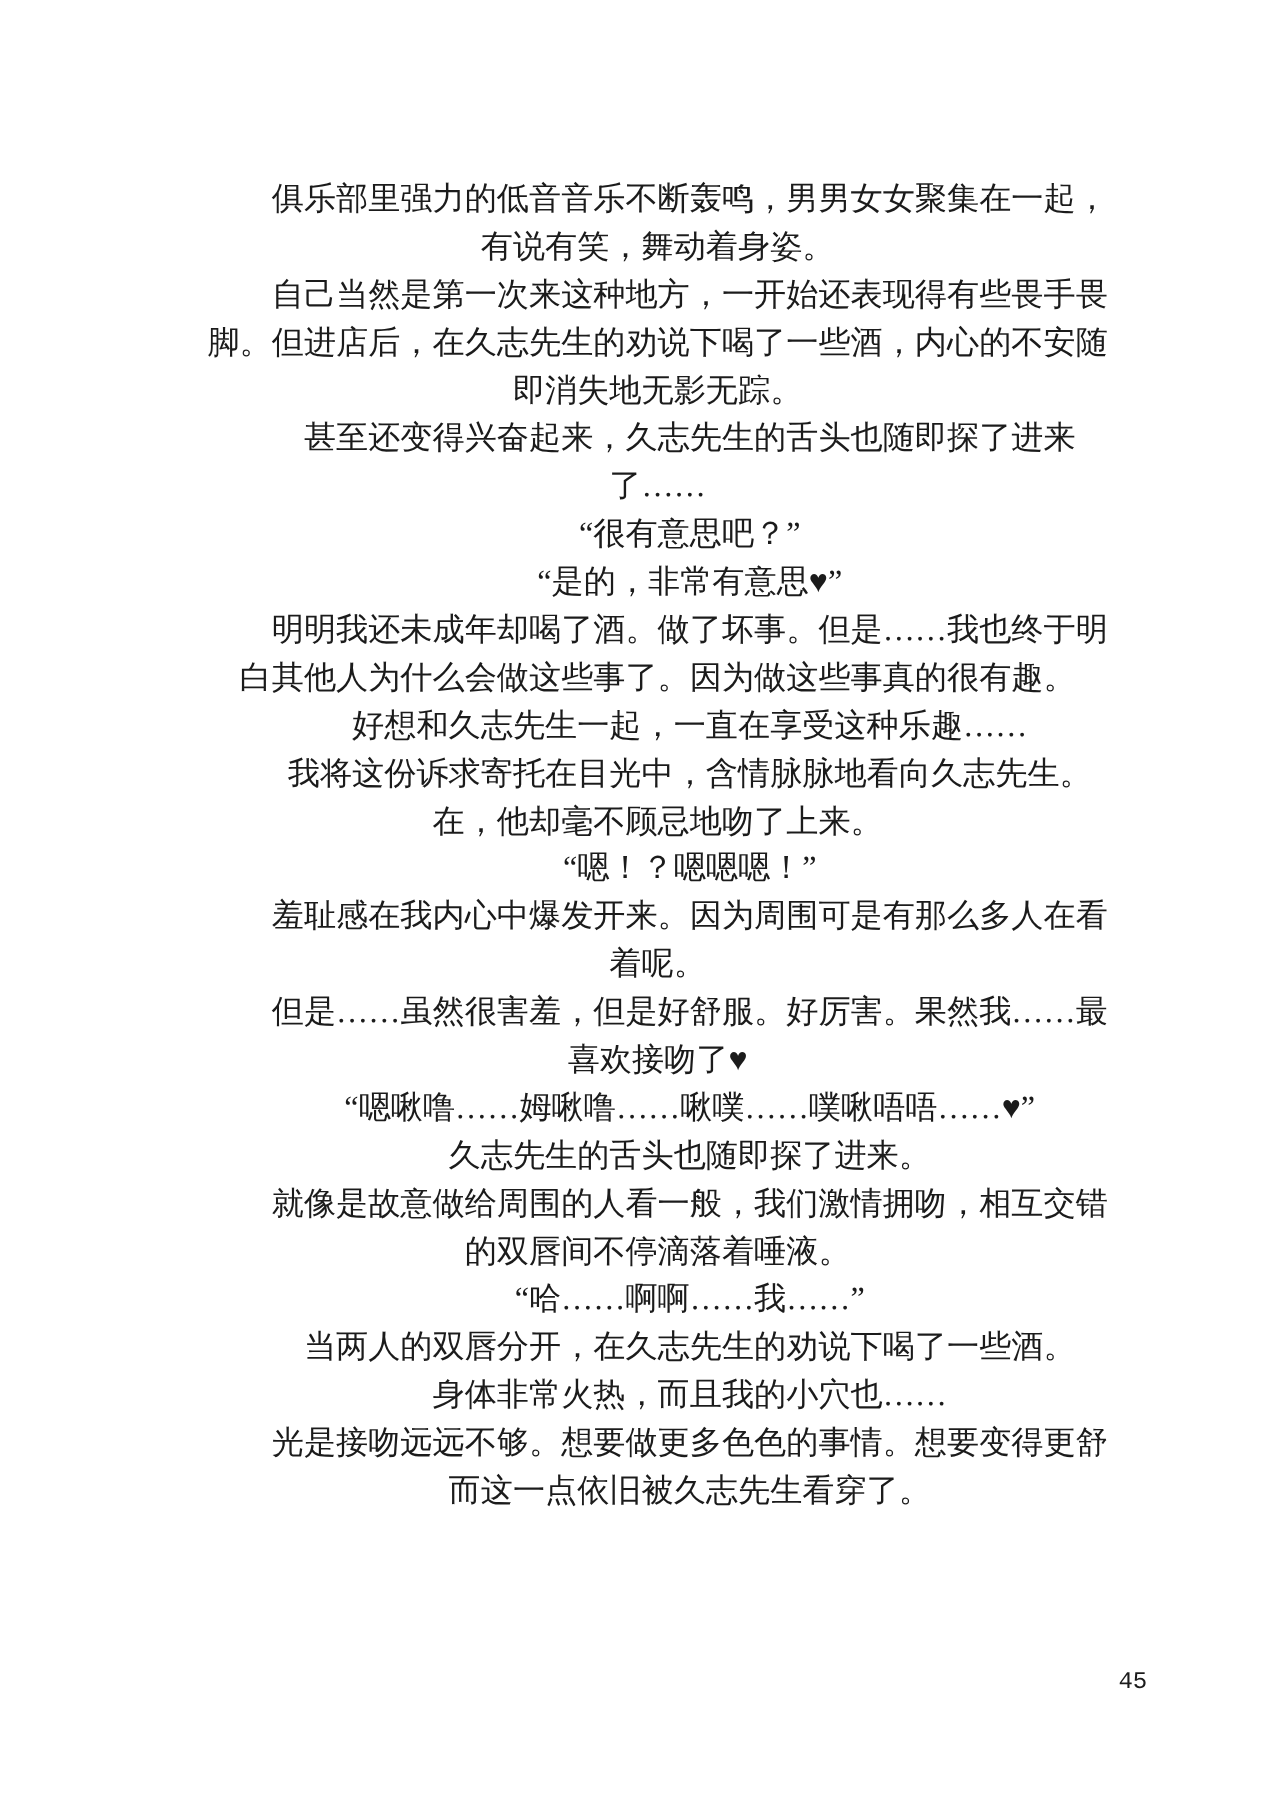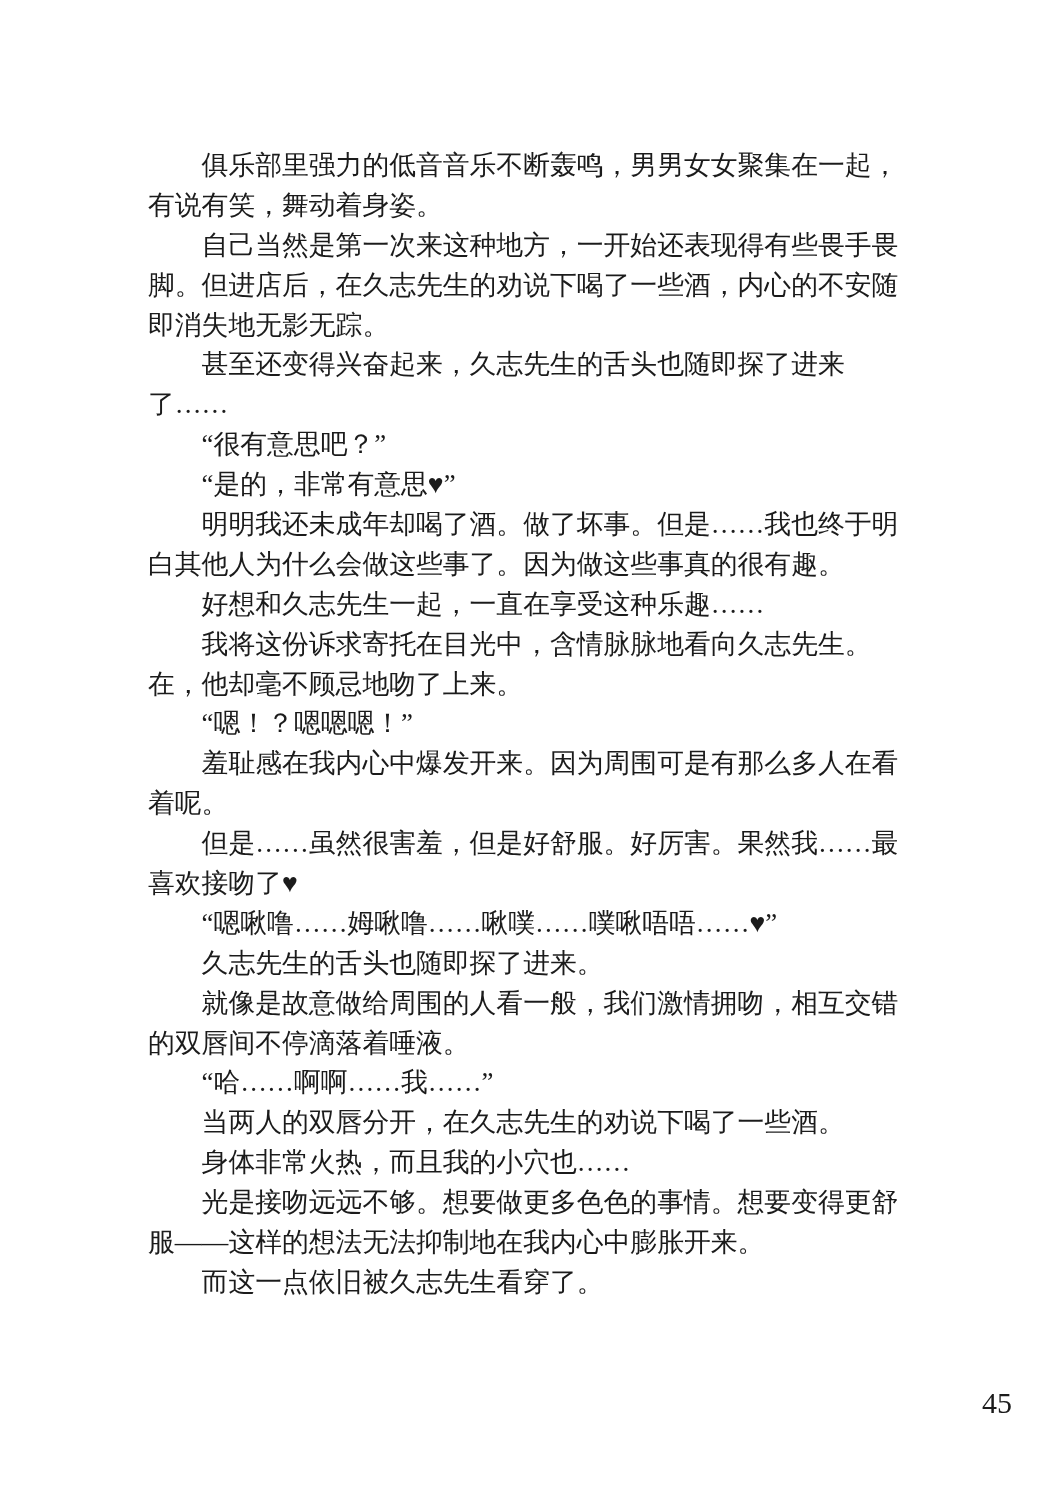--- a/index.html
+++ b/index.html
@@ -23,35 +23,36 @@
     background: #ffffff;
   }
   .body-text {
     position: absolute;
     left: 148px;
     top: 146px;
     width: 800px;
     color: #1b1b1b;
     font-size: 26.8px;
     line-height: 39.9px;
-    text-align: left;
+    text-align: center;
   }
   .text-line {
     white-space: nowrap;
     height: 39.9px;
   }
   .page-number {
     position: absolute;
-    left: 912px;
+    left: 856px;
     top: 1386px;
     width: 100px;
     text-align: right;
     color: #1b1b1b;
-    font-size: 30px;
+    font-size: 20px;
     line-height: 34px;
+    font-family: Liberation Mono, monospace;
   }
 </style>
 </head>
 <body>
 
 <div class="page">
   <div class="body-text">
       <div class="text-line">　　俱乐部里强力的低音音乐不断轰鸣，男男女女聚集在一起，</div>
       <div class="text-line">有说有笑，舞动着身姿。</div>
       <div class="text-line">　　自己当然是第一次来这种地方，一开始还表现得有些畏手畏</div>
@@ -72,17 +73,16 @@
       <div class="text-line">　　但是……虽然很害羞，但是好舒服。好厉害。果然我……最</div>
       <div class="text-line">喜欢接吻了♥</div>
       <div class="text-line">　　“嗯啾噜……姆啾噜……啾噗……噗啾唔唔……♥”</div>
       <div class="text-line">　　久志先生的舌头也随即探了进来。</div>
       <div class="text-line">　　就像是故意做给周围的人看一般，我们激情拥吻，相互交错</div>
       <div class="text-line">的双唇间不停滴落着唾液。</div>
       <div class="text-line">　　“哈……啊啊……我……”</div>
       <div class="text-line">　　当两人的双唇分开，在久志先生的劝说下喝了一些酒。</div>
       <div class="text-line">　　身体非常火热，而且我的小穴也……</div>
       <div class="text-line">　　光是接吻远远不够。想要做更多色色的事情。想要变得更舒</div>
-      <div class="text-line">服——这样的想法无法抑制地在我内心中膨胀开来。</div>
       <div class="text-line">　　而这一点依旧被久志先生看穿了。</div>
     </div>
   <div class="page-number">45</div>
 </div>
 
 </body></html>

